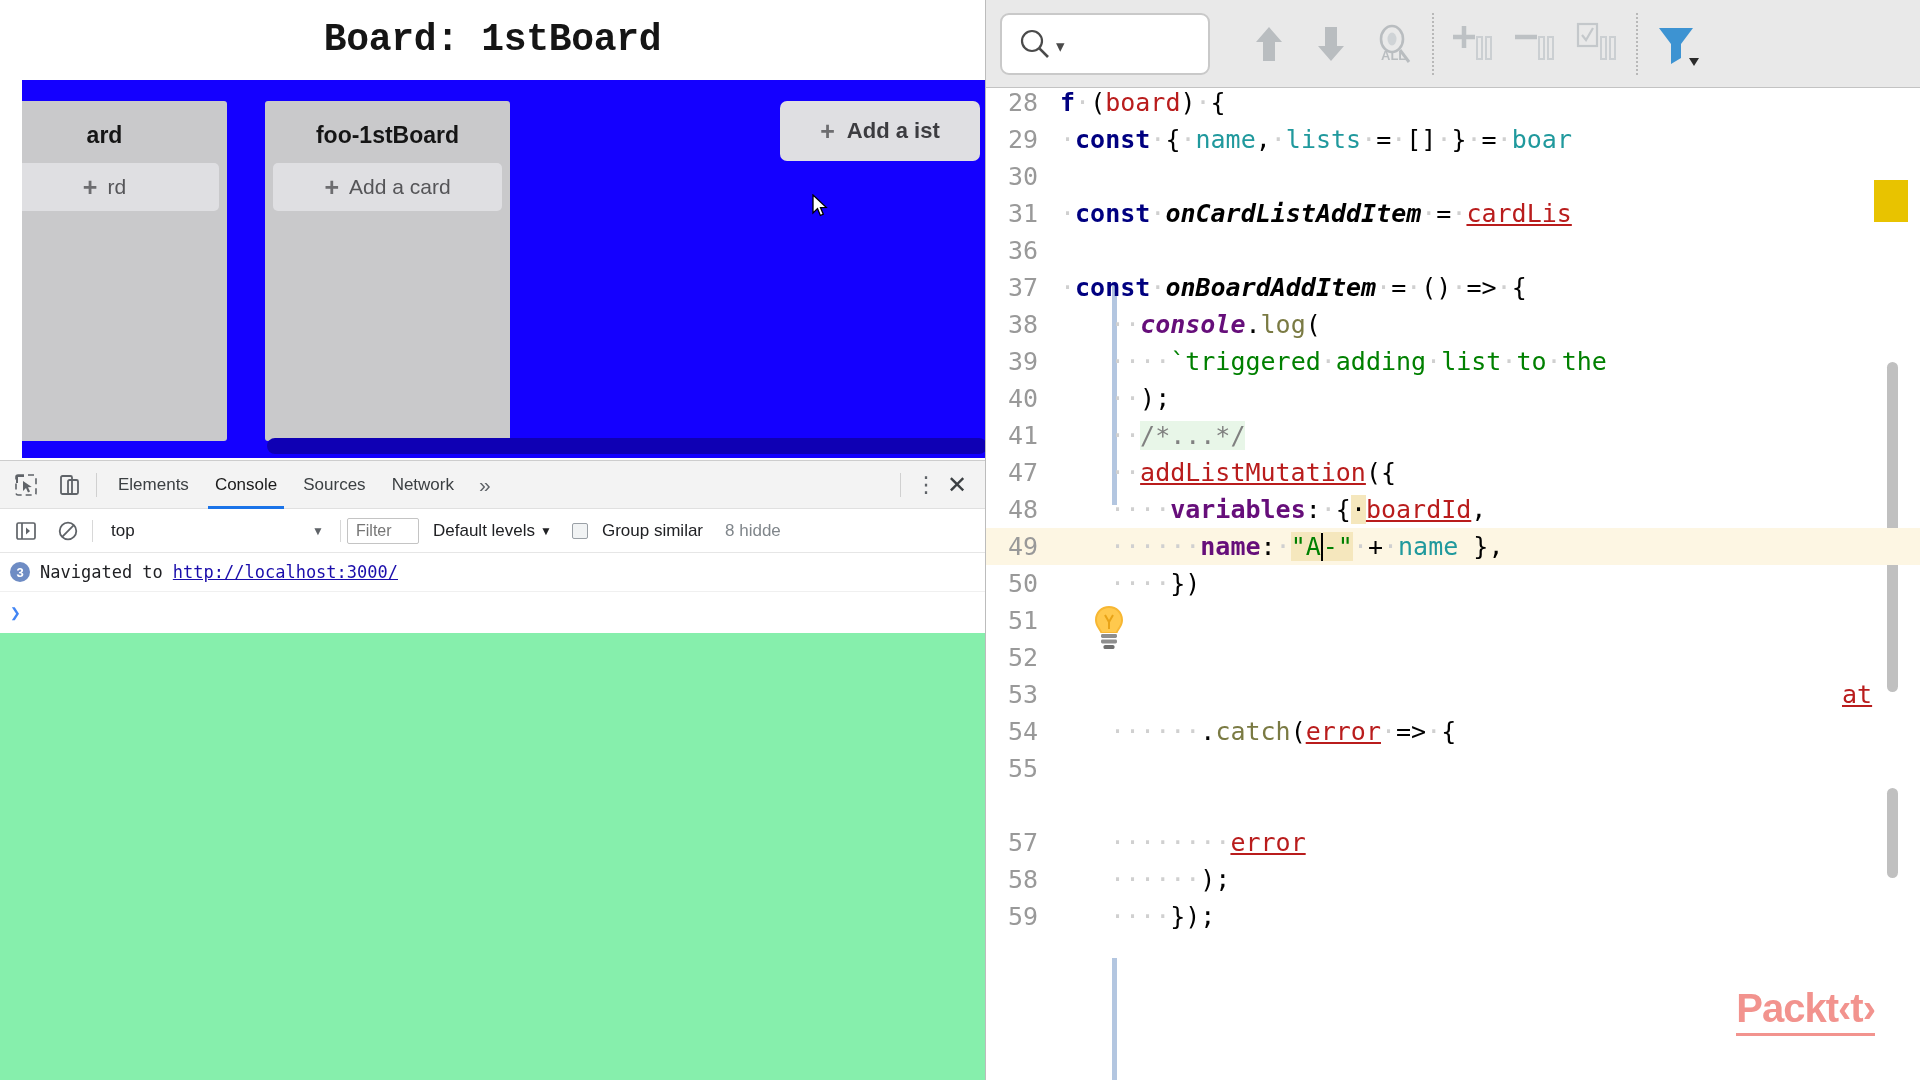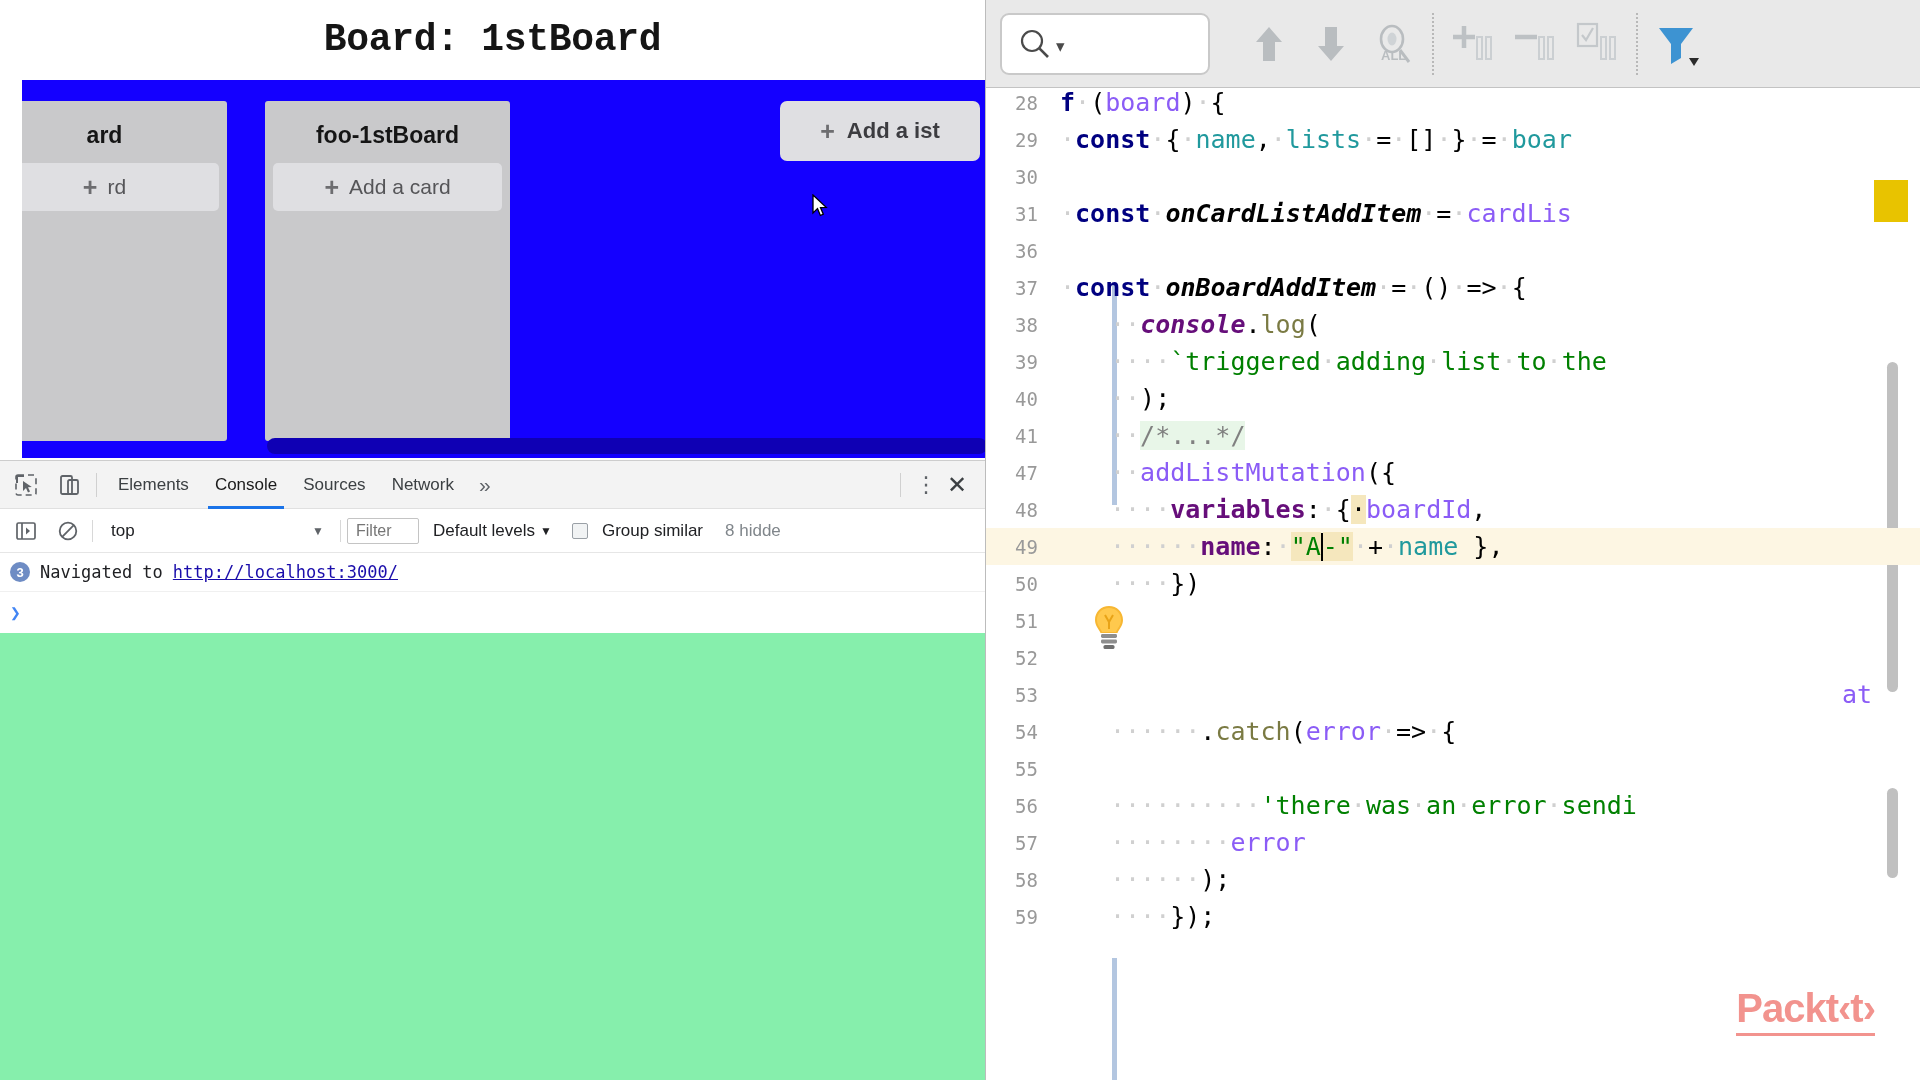--- a/index.html
+++ b/index.html
@@ -259,35 +259,35 @@
     left: 0; right: 0;
     height: 37px;
     display: flex; align-items: center;
     font-family: "DejaVu Sans Mono", monospace;
     font-size: 25px;
     white-space: pre;
   }
   .ln {
     width: 66px; flex: none;
     text-align: right; padding-right: 14px;
-    color: #999999; font-size: 19px;
+    color: #999999; font-size: 25px;
     font-family: "DejaVu Sans Mono", monospace;
   }
   .code-txt { flex: 1; padding-left: 8px; overflow: hidden; }
 
   
   .kw   { color: #000080; font-weight: bold; }
   .fn   { color: #000000; font-style: italic; font-weight: bold; }
-  .idf  { color: #8b5cf6; }
+  .idf  { color: #b91c1c; }
   .prop { color: #660e7a; font-weight: bold; }
   .str  { color: #008000; font-weight: normal; }
   .op   { color: #000000; }
   .meth { color: #7a7a43; }
   .cls  { color: #20999d; }
-  .und  { }
+  .und  { text-decoration: underline; }
   .cmt  { color: #808080; background: #e8f6e8; }
   .ws   { color: #d0d0d0; }
 
   .hl-line { background: #fdf6e3; }
   .caret-block {
     display: inline-block; width: 2px; height: 28px;
     background: #000; vertical-align: -6px;
   }
   .sel-str { background: #f5e7bd; }
 
@@ -620,24 +620,20 @@
 
       <div class="code-line" style="top:625px">
         <span class="ln">54</span>
         <span class="code-txt" style="padding-left:58px"><span class="ws">······</span><span class="op">.</span><span class="meth">catch</span><span class="op">(</span><span class="idf und">error</span><span class="ws">·</span><span class="op">=&gt;</span><span class="ws">·</span><span class="op">{</span></span>
       </div>
 
       <div class="code-line" style="top:662px">
         <span class="ln">55</span>
       </div>
 
-      <div class="code-line" style="top:699px">
-        <span class="ln">56</span>
-        <span class="code-txt" style="padding-left:58px"><span class="ws">··········</span><span class="str">'there</span><span class="ws">·</span><span class="str">was</span><span class="ws">·</span><span class="str">an</span><span class="ws">·</span><span class="str">error</span><span class="ws">·</span><span class="str">sendi</span></span>
-      </div>
 
       <div class="code-line" style="top:736px">
         <span class="ln">57</span>
         <span class="code-txt" style="padding-left:58px"><span class="ws">········</span><span class="idf und">error</span></span>
       </div>
 
       <div class="code-line" style="top:773px">
         <span class="ln">58</span>
         <span class="code-txt" style="padding-left:58px"><span class="ws">······</span><span class="op">);</span></span>
       </div>

